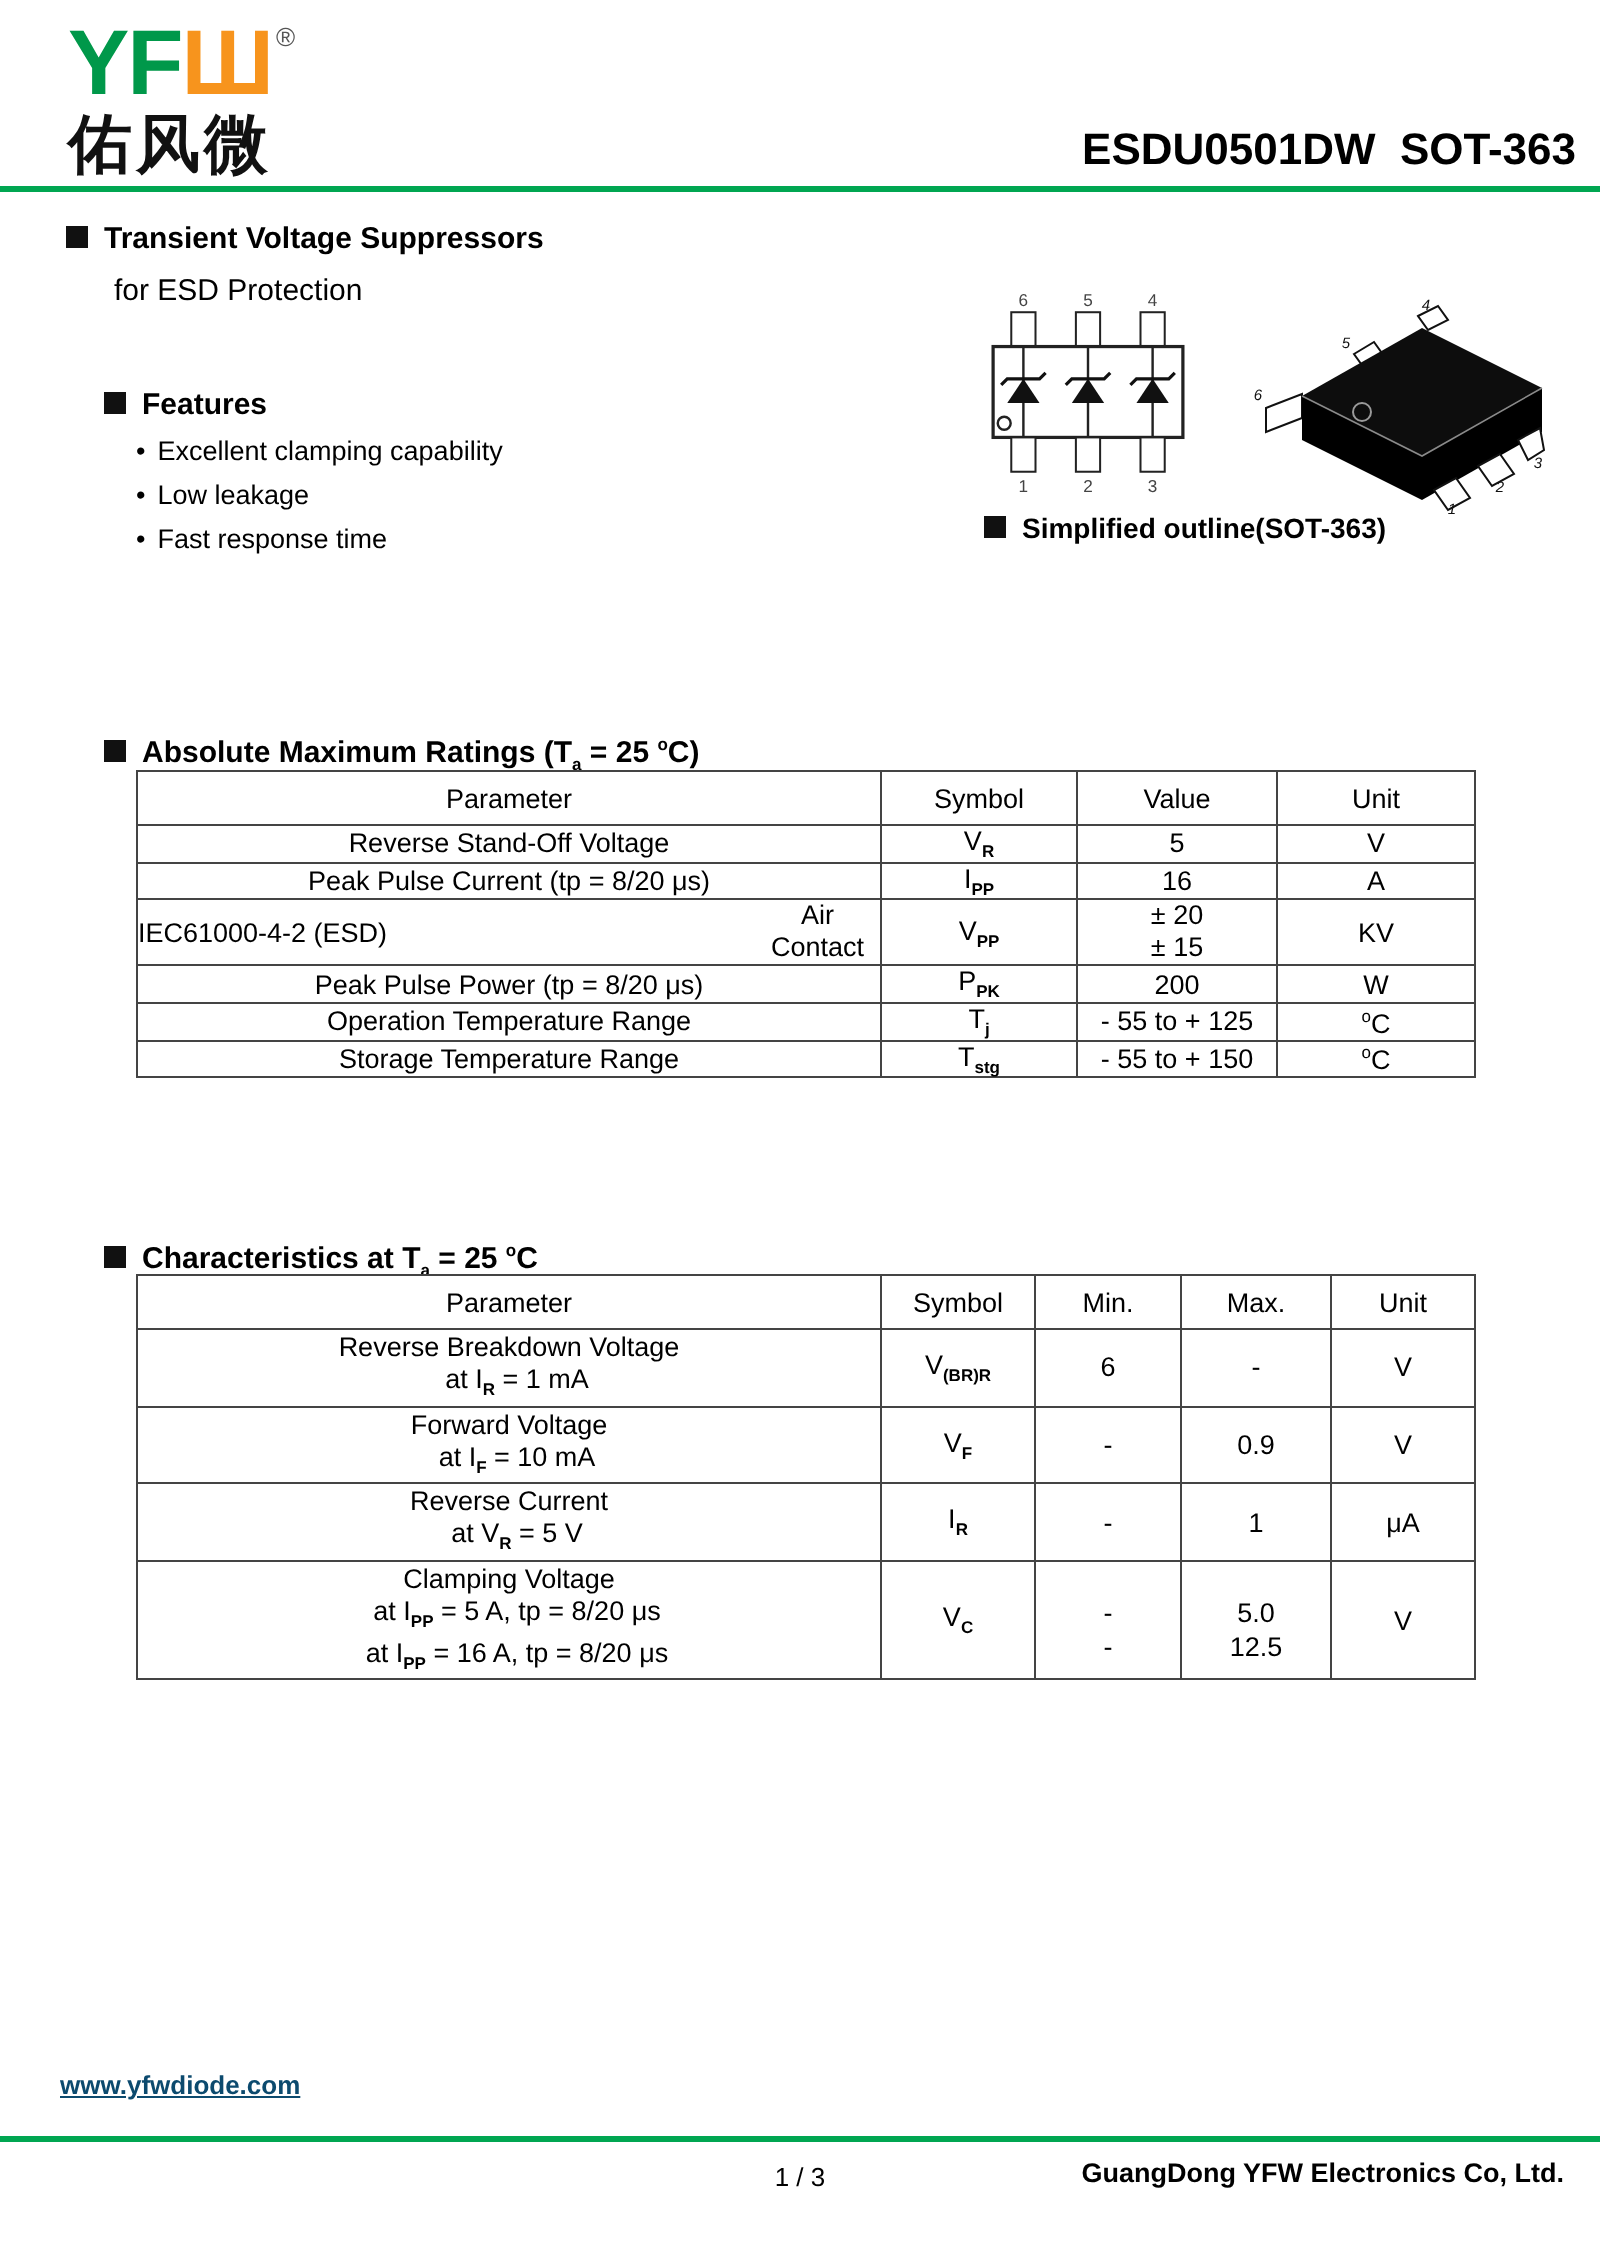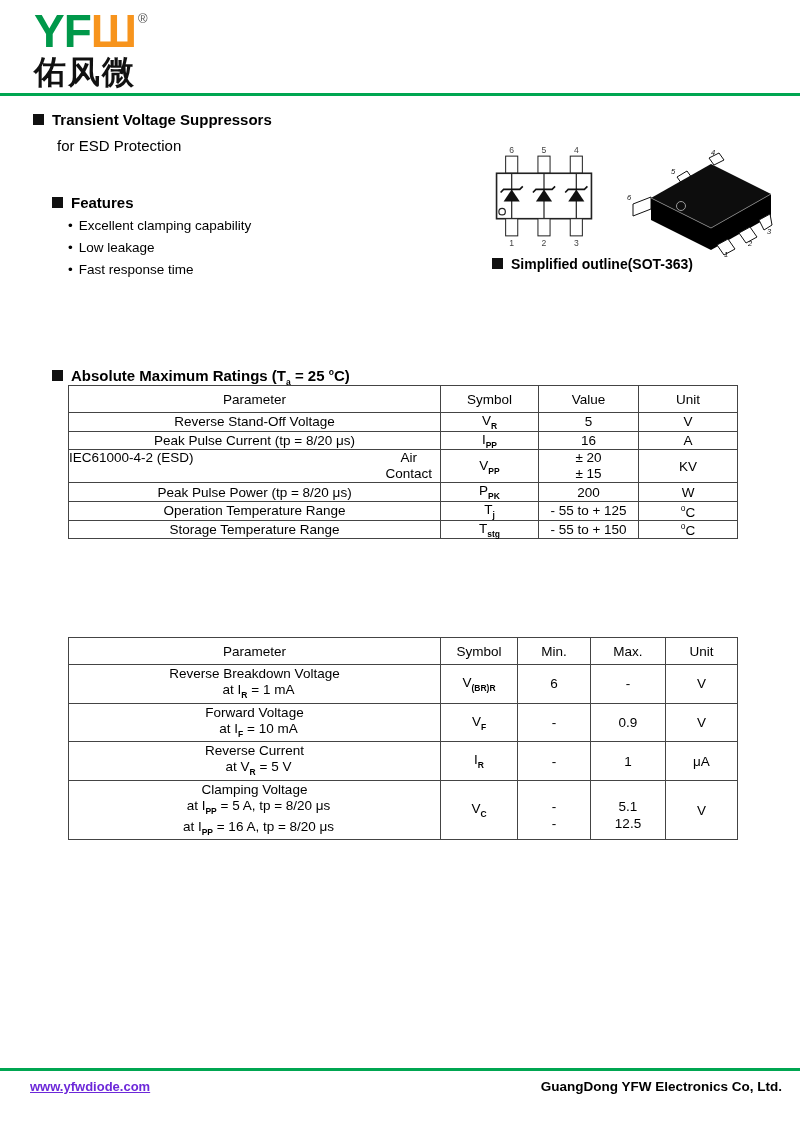--- a/index.html
+++ b/index.html
@@ -54,42 +54,43 @@
     text-align:center; vertical-align:middle; padding:0;
   }
   table.ds th { height:27px; }
   td.pl { text-align:left; padding-left:12px; }
   tr.r25 td { height:17px; }
   tr.r33 td { height:33px; }
   tr.r35 td { height:35px; }
   tr.r58 td { height:58px; }
   sub { font-size:8.5px; font-weight:bold; }
   sup.usup { font-size:8.5px; }
-  .iec-flex { display:flex; justify-content:space-between; padding-right:8px; }
+  .iec-flex { display:flex; justify-content:space-between; align-items:center; padding-right:8px; }
   .stack span { display:block; line-height:16px; }
   .pline1 { line-height:16px; padding-top:1px; }
   .pline2, .pline3 { line-height:16px; padding-left:8px; }
   .two17 div { line-height:17px; }
   td.nudge { vertical-align:middle; }
   td.nudge > div { margin-top:10px; }
 
   
-  .footer-site { position:absolute; left:30px; top:1079px; font-size:13px; font-weight:bold; color:#6d28d9; text-decoration:underline; }
+  .footer-site { position:absolute; left:30px; top:1035px; font-size:13px; font-weight:bold; color:#0c4a6e; text-decoration:underline; }
   .footer-page { position:absolute; left:0; right:0; top:1081px; text-align:center; font-size:13px; }
   .footer-co { position:absolute; right:18px; top:1079px; font-size:13.5px; font-weight:bold; }
 </style>
 </head>
 <body>
 
 <div class="page">
 
   <div class="logo">
     <div class="logo-en"><span class="lg-yf">YF</span><span class="lg-w">Ш</span><span class="lg-reg">®</span></div>
     <div class="logo-cn">佑风微</div>
   </div>
+  <div class="part-title">ESDU0501DW  SOT-363</div>
   <div class="green-rule rule-top"></div>
 
   <div class="intro">
     <div class="h15"><span class="sq"></span><span>Transient Voltage Suppressors</span></div>
     <div class="intro-sub">for ESD Protection</div>
   </div>
 
   <div class="features">
     <div class="h15"><span class="sq"></span><span>Features</span></div>
     <div class="feat-item"><span class="bullet">•</span><span>Excellent clamping capability</span></div>
@@ -215,20 +216,23 @@
     </tr>
     <tr class="r25">
       <td class="pl">Storage Temperature Range</td>
       <td><span>T</span><sub>stg</sub></td>
       <td>- 55 to + 150</td>
       <td><sup class="usup">o</sup><span>C</span></td>
     </tr>
   </tbody>
     </table>
 
+  <div class="tbl-heading h-char">
+    <span class="sq"></span><span>Characteristics at T</span><sub>a</sub><span> = 25 </span><sup class="usup">o</sup><span>C</span>
+  </div>
 
   <table class="ds t-char">
     <colgroup>
         <col style="width:372px">
         <col style="width:77px">
         <col style="width:73px">
         <col style="width:75px">
         <col style="width:72px">
       </colgroup>
     <tbody>
@@ -277,26 +281,27 @@
       </td>
       <td><span>V</span><sub>C</sub></td>
       <td class="nudge">
             <div class="two17">
               <div>-</div>
               <div>-</div>
             </div>
           </td>
       <td class="nudge">
             <div class="two17">
-              <div>5.1</div>
+              <div>5.0</div>
               <div>12.5</div>
             </div>
           </td>
       <td>V</td>
     </tr>
   </tbody>
     </table>
 
   <div class="green-rule rule-bottom"></div>
   <a class="footer-site" href="#">www.yfwdiode.com</a>
+  <div class="footer-page">1 / 3</div>
   <div class="footer-co">GuangDong YFW Electronics Co, Ltd.</div>
 
 </div>
 
 </body></html>

